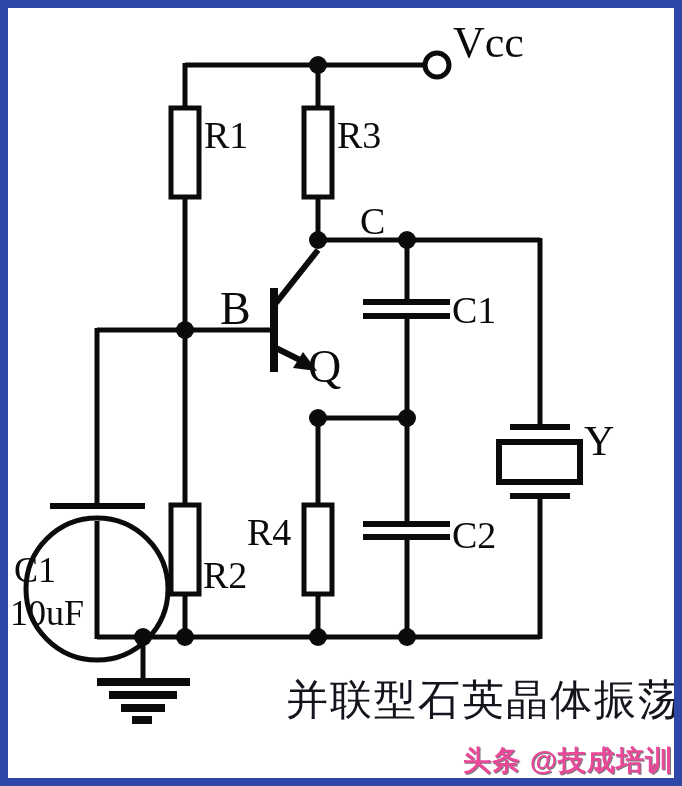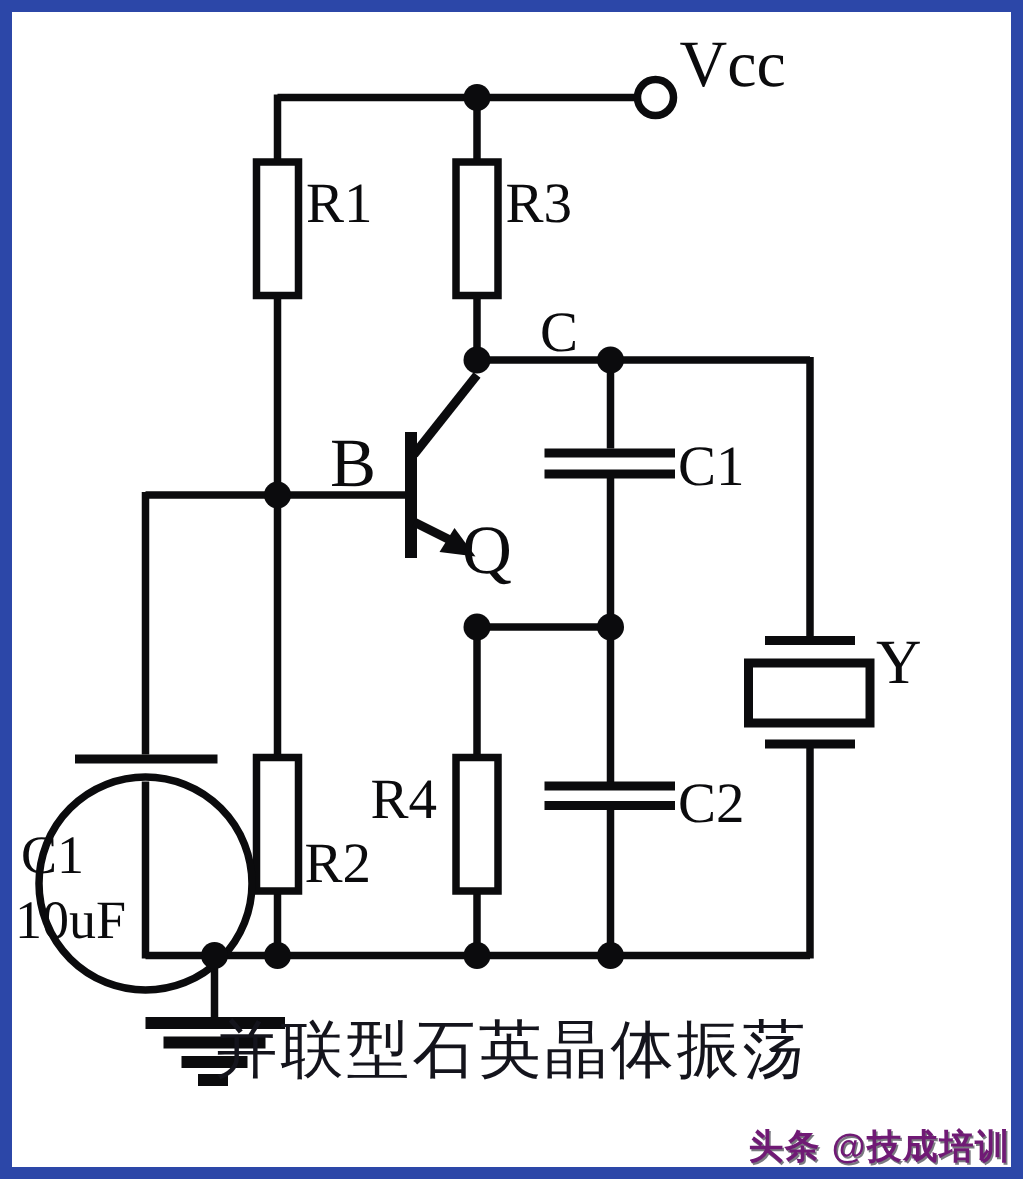--- a/index.html
+++ b/index.html
@@ -16,30 +16,30 @@
     pointer-events:none;
     z-index:5;
   }
   svg{position:absolute;left:0;top:0;z-index:1;}
   .lbl{
     font-family:"Liberation Serif","DejaVu Serif",serif;
     fill:#0b0b0d;
   }
   .caption{
     position:absolute;left:0;right:0;top:672px;
-    text-align:center;
+    text-align:right;
     font-size:42px;color:#14141c;
     letter-spacing:2px;
     z-index:2;
     font-family:"Liberation Serif","DejaVu Serif",serif;
   }
   .watermark{
     position:absolute;right:8px;bottom:6px;
-    font-size:23px;font-weight:bold;
-    color:#701a75;
+    font-size:28px;font-weight:bold;
+    color:#ec4899;
     text-shadow:1px 1px 0 #7a7a80, -1px -1px 0 #ffffff;
     z-index:6;
     font-family:"Liberation Sans","DejaVu Sans",sans-serif;
     letter-spacing:1px;
   }
 </style>
 </head>
 <body>
 
 <div class="frame"></div>

